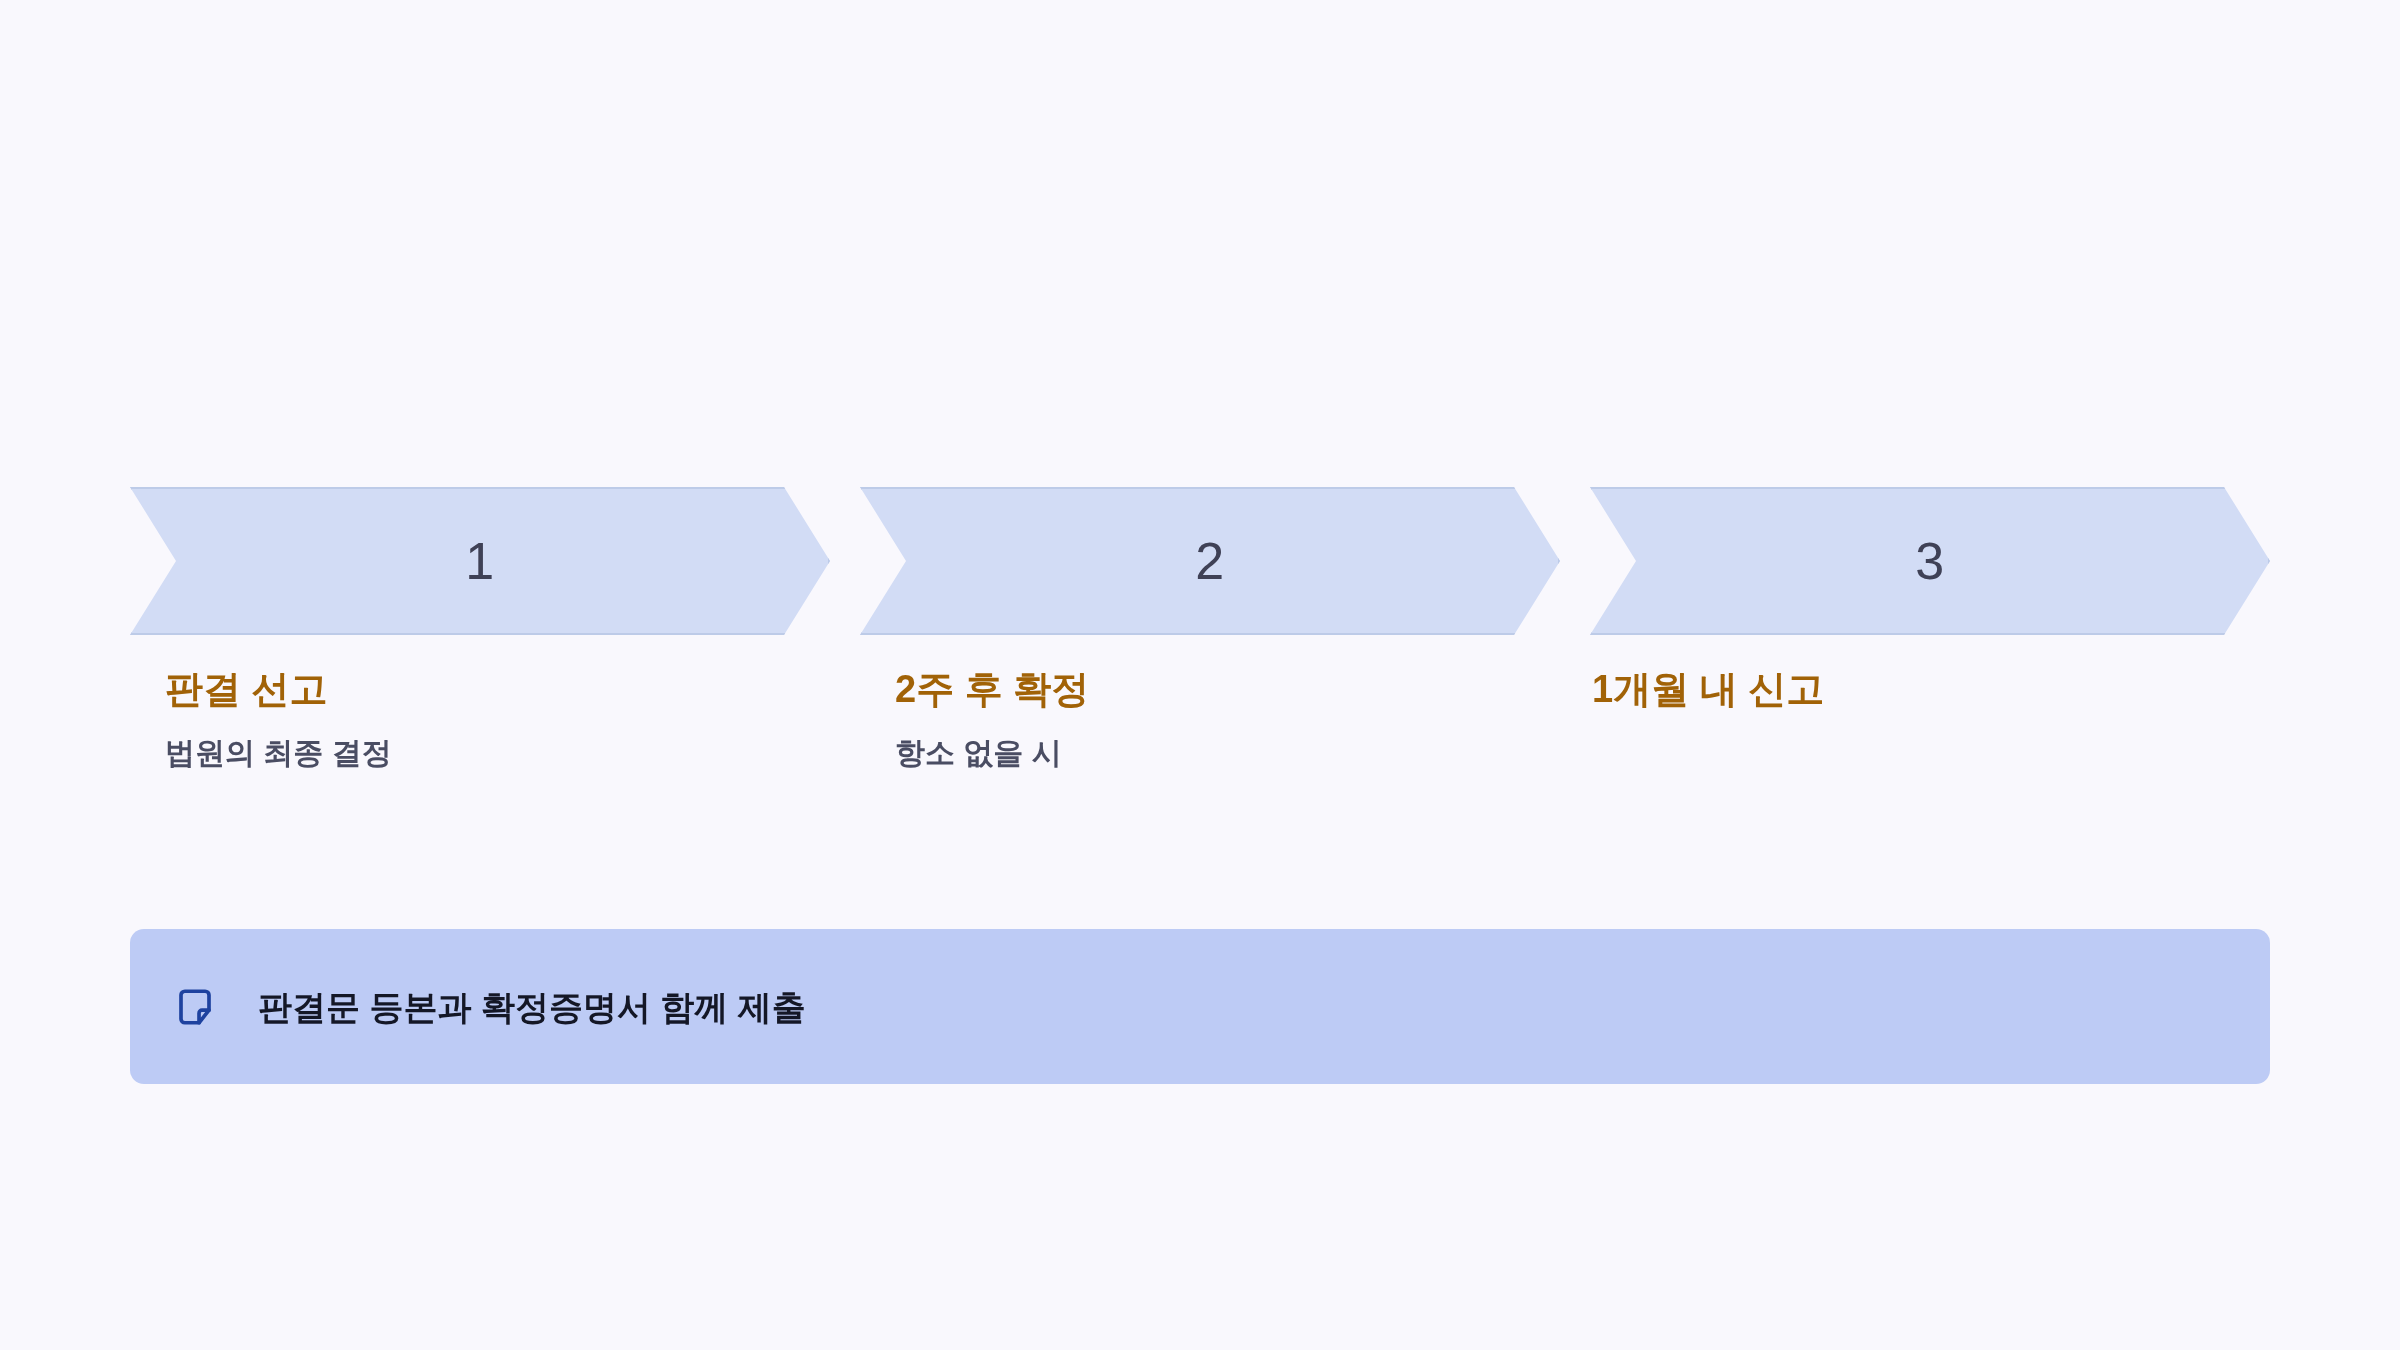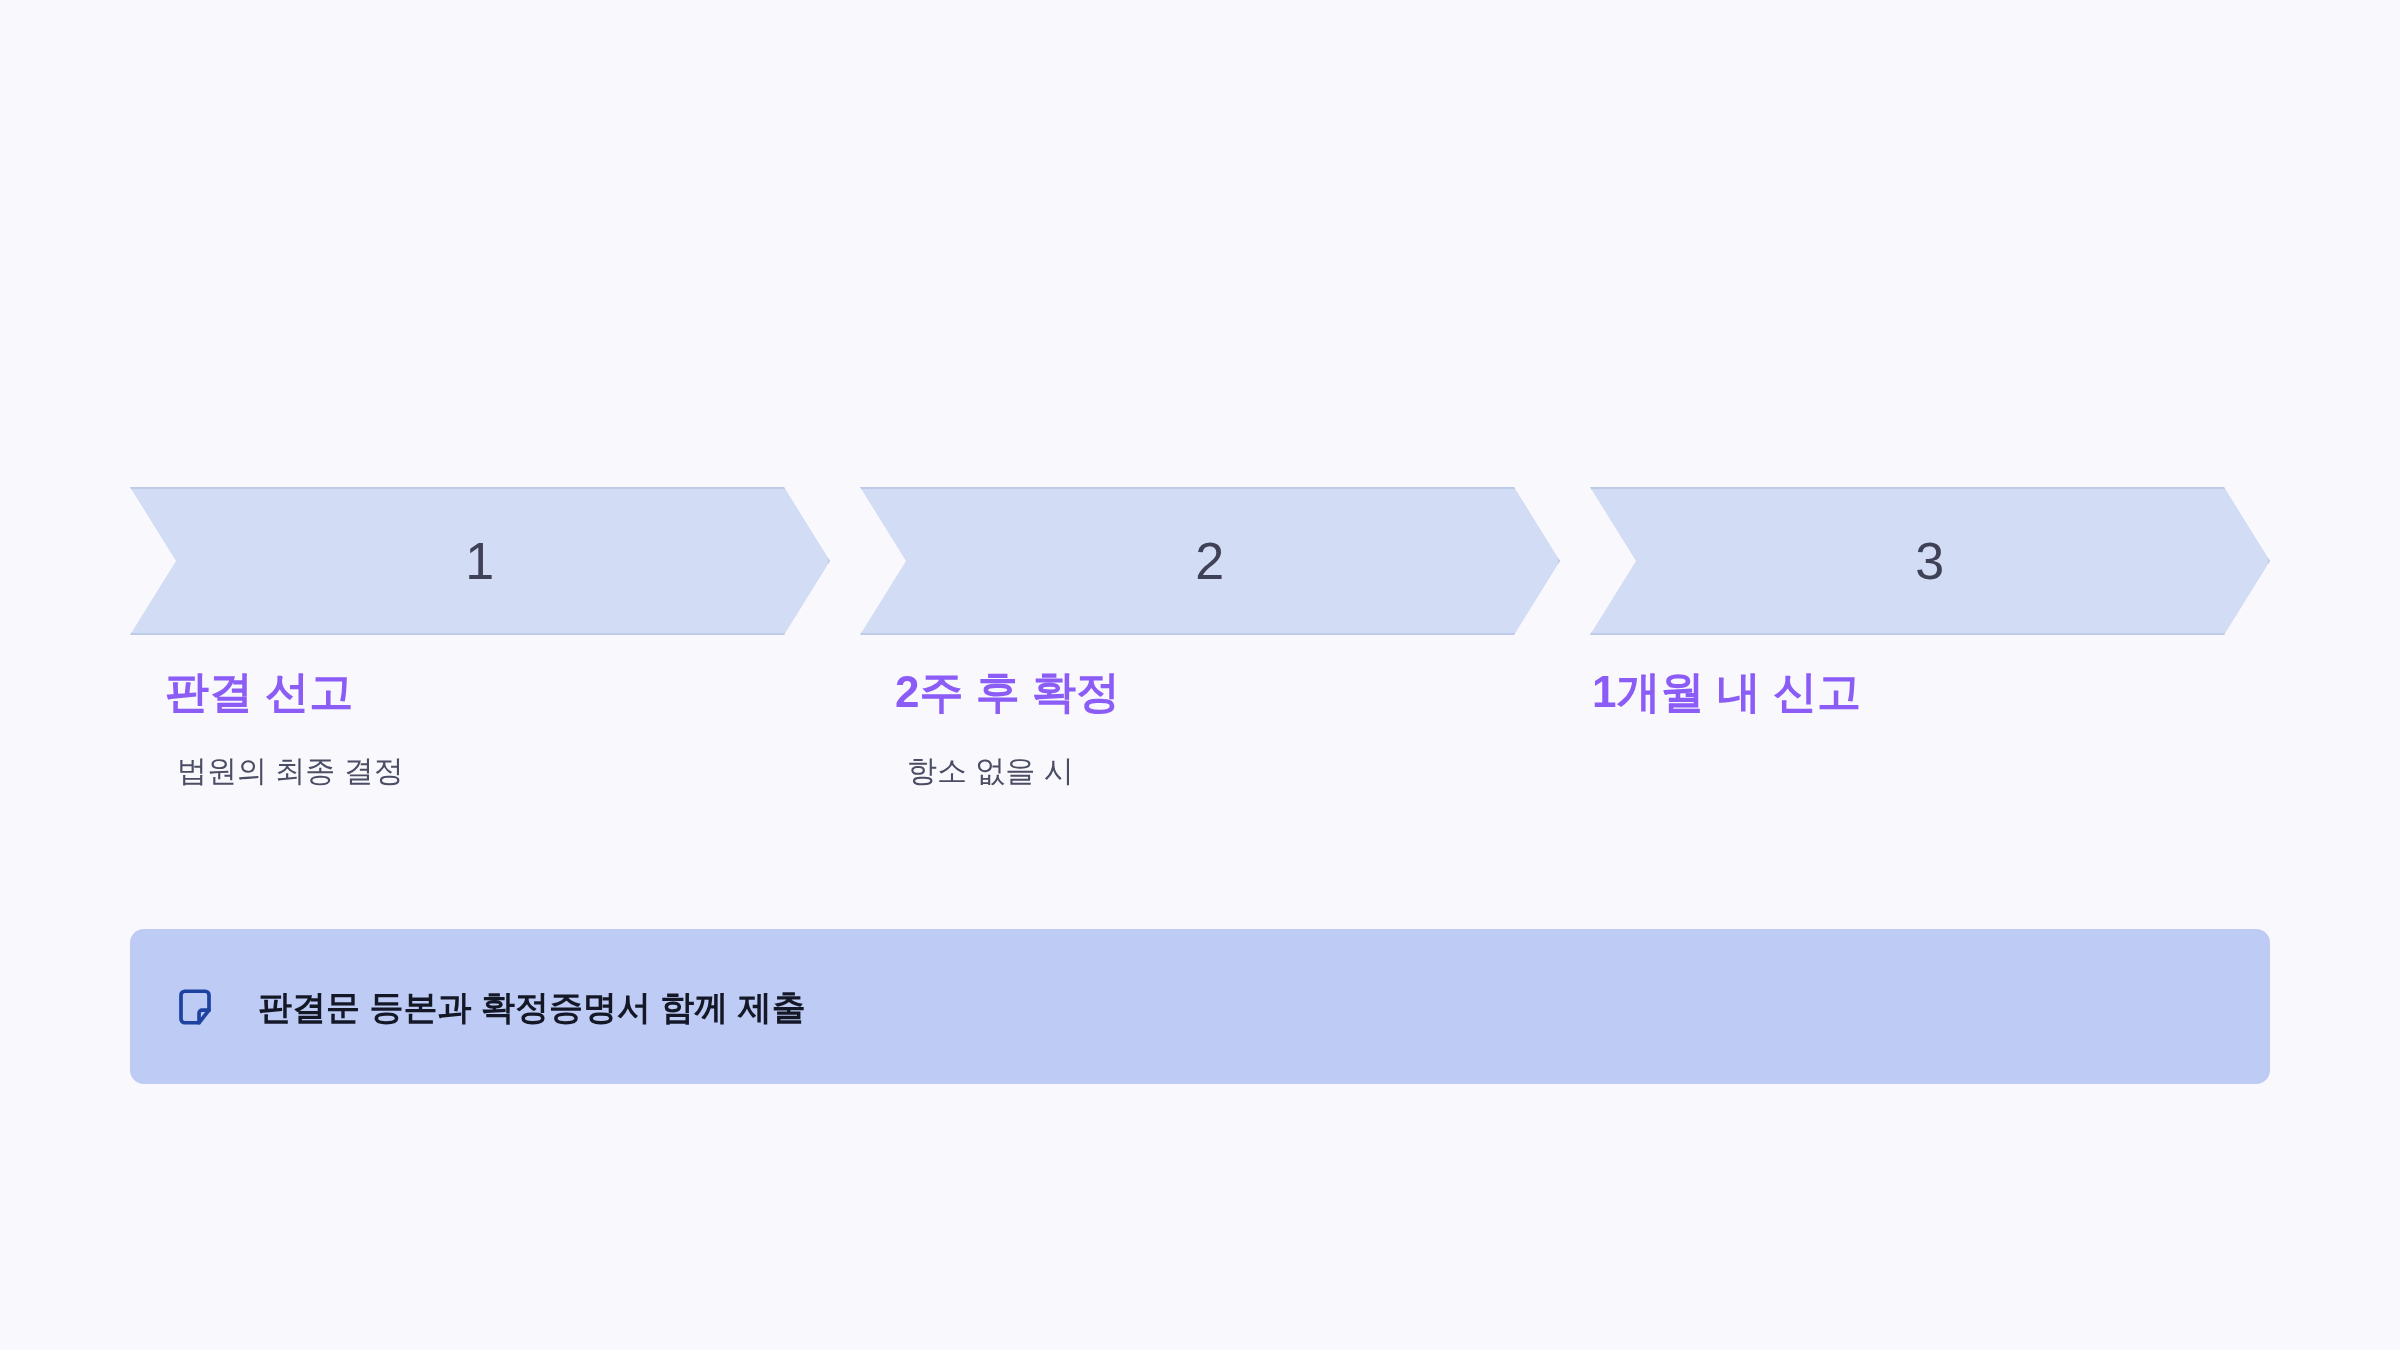--- a/index.html
+++ b/index.html
@@ -89,32 +89,32 @@
     position: absolute;
     top: 0;
     width: 700px;
   }
   .caption.c1 { left: 35px; }
   .caption.c2 { left: 765px; }
   .caption.c3 { left: 1462px; }
 
   .caption-title {
     margin: 0;
-    font-size: 44px;
+    font-size: 38px;
     line-height: 1.0;
     font-weight: 700;
-    color: #8b5cf6;
+    color: #a16207;
     white-space: nowrap;
   }
   .caption-sub {
-    margin: 12px;
+    margin: 0;
     padding-top: 30px;
     font-size: 30px;
     line-height: 1.0;
-    font-weight: 400;
+    font-weight: 700;
     color: #4a4d63;
     white-space: nowrap;
   }
 
   
   .note-banner {
     position: absolute;
     left: 130px;
     top: 893px;
     width: 2140px;

